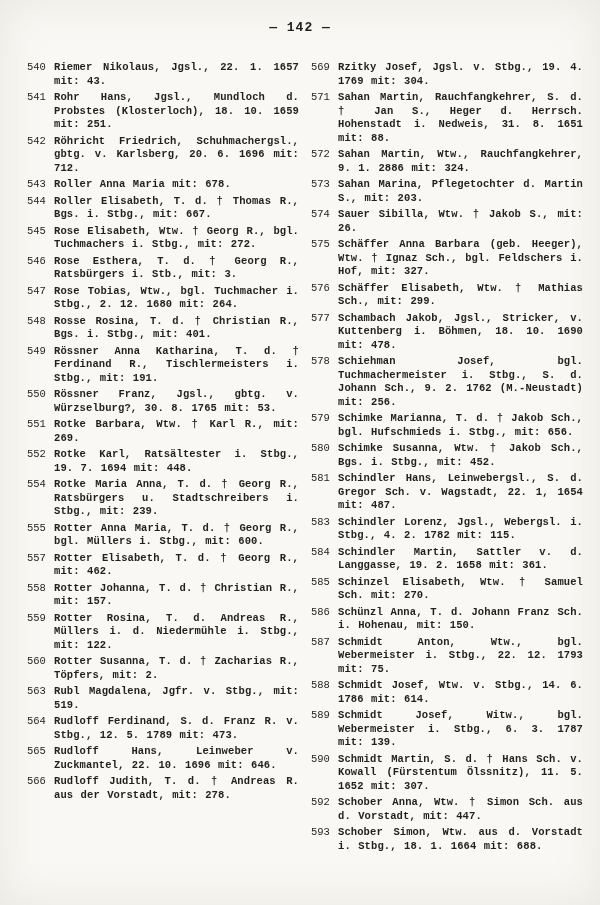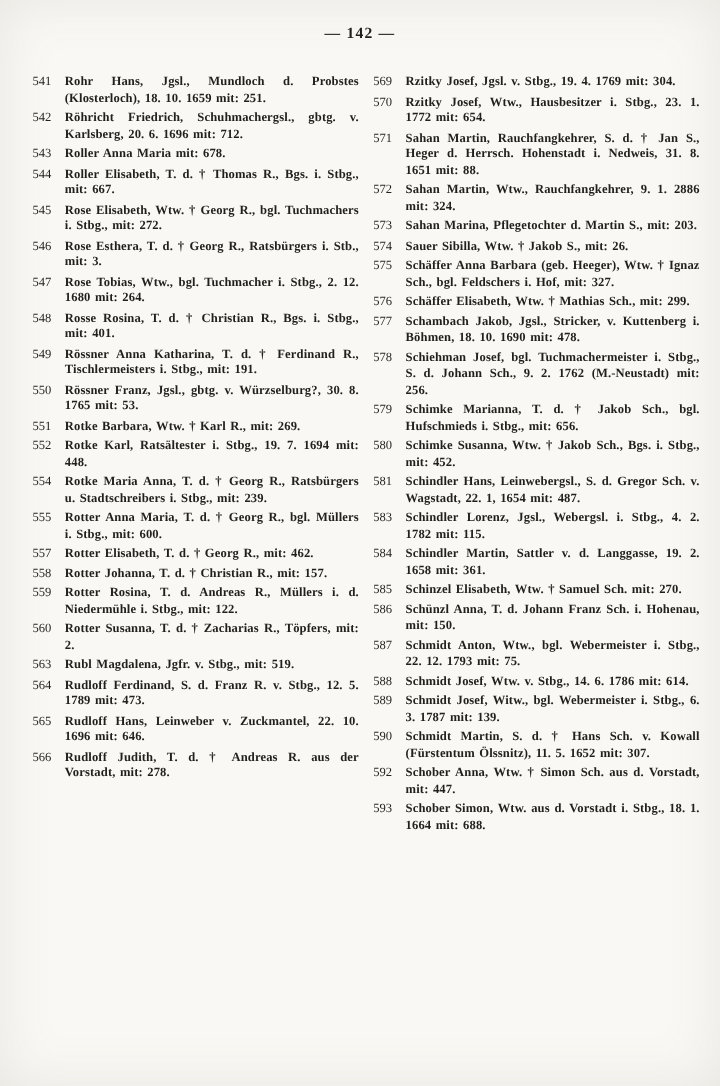--- a/index.html
+++ b/index.html
@@ -8,21 +8,21 @@
     background: #efeeea;
   }
   .page {
     position: relative;
     width: 600px;
     height: 905px;
     margin: 0 auto;
     background: var(--paper, #f9f8f4);
     box-shadow: inset 0 0 45px rgba(120,110,95,0.12);
     overflow: hidden;
-    font-family: Liberation Serif, serif;
+    font-family: Liberation Mono, monospace;
     color: var(--ink, #221f1c);
   }
   .page-number {
     text-align: center;
     padding-top: 20px;
     font-size: 13px;
     font-weight: bold;
     letter-spacing: 1px;
   }
   .columns {
@@ -61,20 +61,24 @@
 <body>
 
 <div class="page">
 
   <div class="page-number">— 142 —</div>
 
   <div class="columns">
 
     <div class="column">
 
+        <div class="entry">
+          <span class="no">540</span>
+          <span class="txt">Riemer Nikolaus, Jgsl., 22. 1. 1657 mit: 43.</span>
+        </div>
 
         <div class="entry">
           <span class="no">541</span>
           <span class="txt">Rohr Hans, Jgsl., Mundloch d. Probstes (Klosterloch), 18. 10. 1659 mit: 251.</span>
         </div>
 
         <div class="entry">
           <span class="no">542</span>
           <span class="txt">Röhricht Friedrich, Schuhmachergsl., gbtg. v. Karlsberg, 20. 6. 1696 mit: 712.</span>
         </div>
@@ -185,24 +189,20 @@
 
       </div>
 
     <div class="column">
 
         <div class="entry">
           <span class="no">569</span>
           <span class="txt">Rzitky Josef, Jgsl. v. Stbg., 19. 4. 1769 mit: 304.</span>
         </div>
 
-        <div class="entry">
-          <span class="no">570</span>
-          <span class="txt">Rzitky Josef, Wtw., Hausbesitzer i. Stbg., 23. 1. 1772 mit: 654.</span>
-        </div>
 
         <div class="entry">
           <span class="no">571</span>
           <span class="txt">Sahan Martin, Rauchfangkehrer, S. d. † Jan S., Heger d. Herrsch. Hohenstadt i. Nedweis, 31. 8. 1651 mit: 88.</span>
         </div>
 
         <div class="entry">
           <span class="no">572</span>
           <span class="txt">Sahan Martin, Wtw., Rauchfangkehrer, 9. 1. 2886 mit: 324.</span>
         </div>

